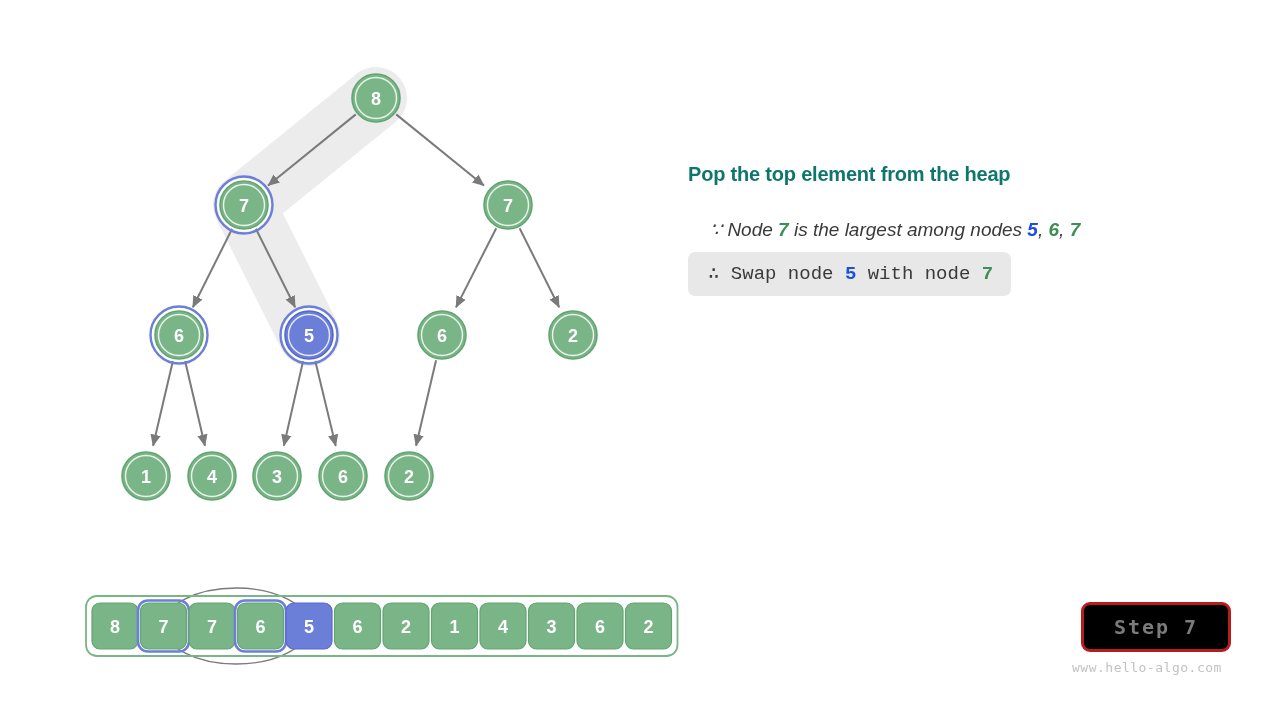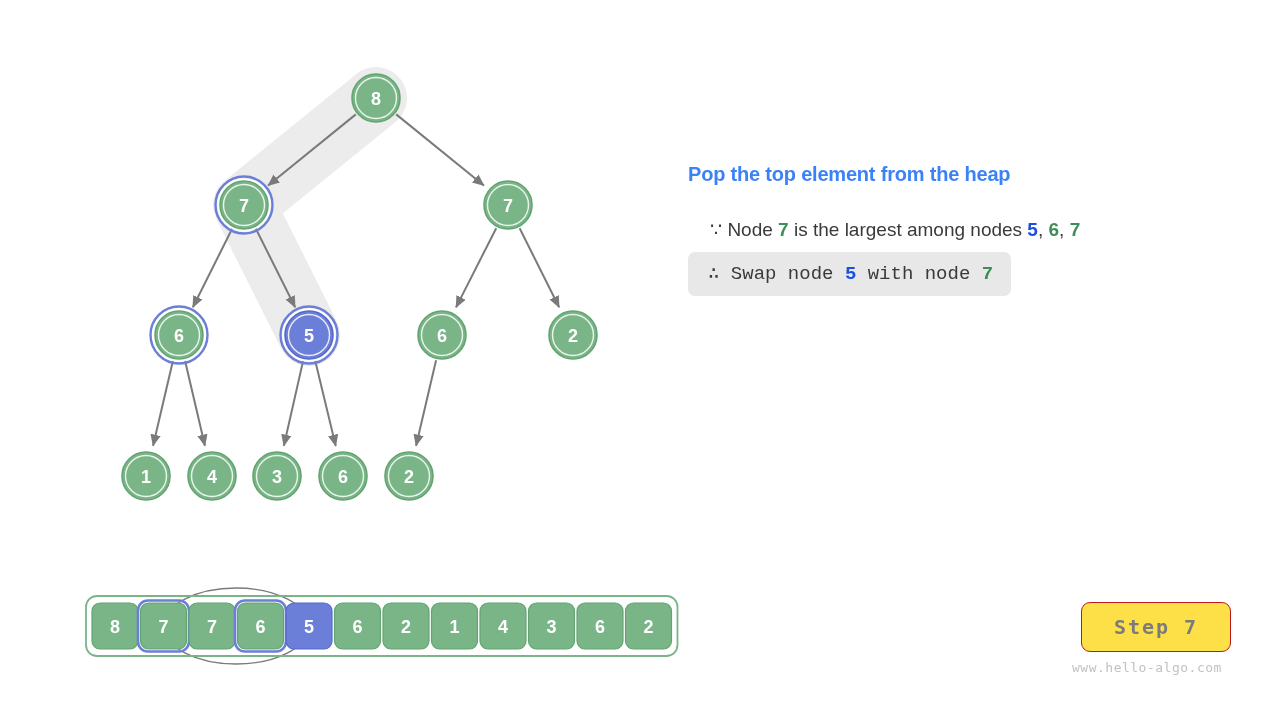--- a/index.html
+++ b/index.html
@@ -6,45 +6,45 @@
   body{
     width:1280px;height:720px;background:#ffffff;
     font-family:"Liberation Sans",sans-serif;
     overflow:hidden;position:relative;
   }
   #stage{position:absolute;left:0;top:0;width:1280px;height:720px;}
 
   
   .panel{position:absolute;left:688px;top:160px;width:560px;}
   .panel-title{
-    font-size:20px;font-weight:bold;color:#3b82f6;
+    font-size:20px;font-weight:bold;color:#0f766e;
     letter-spacing:-0.2px;margin:0 0 10px 0;line-height:28px;
   }
   .step-line{
     font-size:19px;color:#3a3a3a;line-height:28px;margin:0;
     padding:12px 0 0 0;white-space:nowrap;
   }
   .reason{
     font-size:19px;color:#3a3a3a;line-height:28px;
-    margin:0;padding:18px 0 0 22px;white-space:nowrap;
+    margin:0;padding:18px 0 0 22px;white-space:nowrap;font-style:italic;
   }
   .concl-wrap{padding:8px 0 0 0;font-family:Liberation Mono, monospace;}
   .concl{
     display:inline-block;font-size:19px;color:#3a3a3a;line-height:28px;
     background:#e8e8e8;border-radius:7px;padding:8px 18px 8px 20px;
     white-space:nowrap;
   }
   .num-blue{color:#1a4fe0;font-weight:bold;}
   .num-green{color:#3e8f55;font-weight:bold;}
   .sym{color:#3a3a3a;}
 
   
   .step-badge{
     position:absolute;left:1081px;top:602px;width:150px;height:50px;
-    border:1px solid #b91c1c;border-radius:9px;background:#fde047;
+    border:3px solid #b91c1c;border-radius:9px;background:#000000;
     display:flex;align-items:center;justify-content:center;
     font-family:"DejaVu Sans Mono","Liberation Mono",monospace;
     font-size:20px;font-weight:bold;color:#7b7b7b;letter-spacing:2px;
     box-sizing:border-box;
   }
   .watermark{
     position:absolute;left:1072px;top:660px;
     font-family:"DejaVu Sans Mono","Liberation Mono",monospace;
     font-size:13px;color:#c2c2c2;letter-spacing:0.5px;
   }

